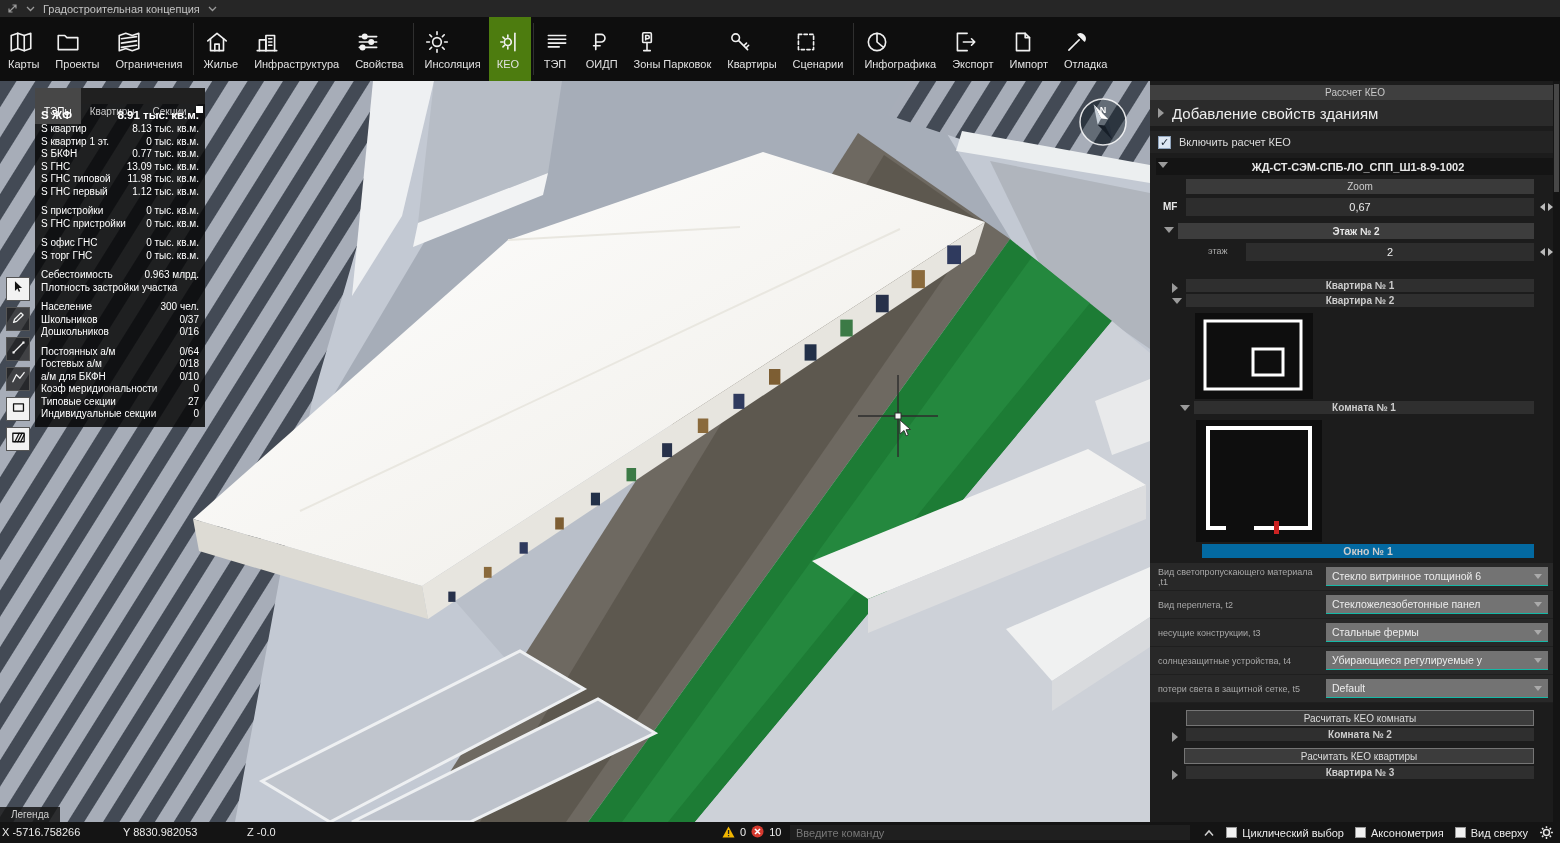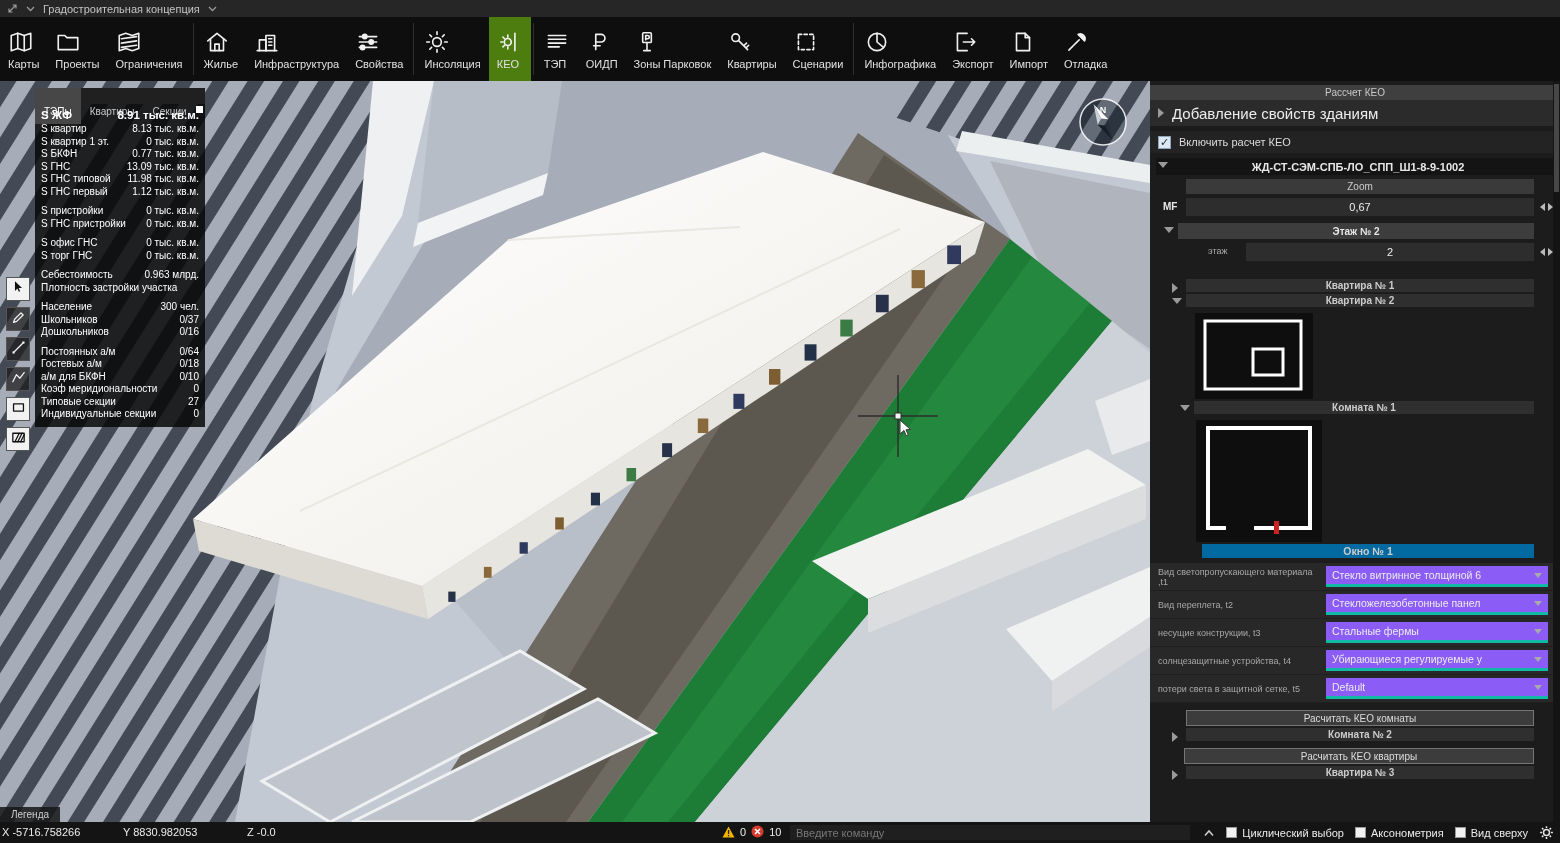--- a/index.html
+++ b/index.html
@@ -74,21 +74,21 @@
 .rp-apt{margin:2px 26px 0 36px;height:13px;background:#2f2f2f;font-weight:bold;font-size:10px}
 .rp-apt.first{margin-top:16px}
 .rp-room{margin:2px 26px 0 44px;height:13px;background:#2f2f2f;font-weight:bold;font-size:10px}
 .rp-window{margin:2px 26px 0 52px;height:14px;background:#0369a1;font-weight:bold;font-size:10.5px}
 .thumb{background:#0e0e0e}
 .thumb1{width:118px;height:86px;margin:6px 0 2px 45px}
 .thumb2{width:126px;height:122px;margin:6px 0 2px 46px}
 .props{margin-top:5px}
 .prow{display:flex;align-items:center;min-height:28px;padding:2px 12px 2px 8px;background:#282828;border-bottom:1px solid #1f1f1f}
 .plabel{width:168px;font-size:9px;color:#a8a8a8;line-height:10px;padding-right:8px}
-.pvalue{flex:1;display:flex;align-items:center;justify-content:space-between;gap:6px;font-size:10.5px;color:#ececec;background:#8b5cf6;padding:3px 6px;border-bottom:3px solid #14b8a6;overflow:hidden;white-space:nowrap}
+.pvalue{flex:1;display:flex;align-items:center;justify-content:space-between;gap:6px;font-size:10.5px;color:#ececec;background:#737373;padding:3px 6px;border-bottom:1px solid #14b8a6;overflow:hidden;white-space:nowrap}
 .pvtext{overflow:hidden}
 .pchev{border-left:4px solid transparent;border-right:4px solid transparent;border-top:5px solid #aaa;flex:none}
 .rbtn{display:flex;align-items:center;justify-content:center;height:16px;background:#3c3c3c;border:1px solid #757575;color:#ddd;font-size:10px;font-family:"Liberation Sans",sans-serif;width:auto}
 .rbtn.b1{margin:7px 26px 0 36px}
 .rbtn.b2{margin:7px 26px 0 34px}
 .rscroll{position:absolute;right:0;top:0;width:7px;height:100%;background:#141414}
 .rthumb{margin:3px 1px 0;height:108px;background:#474747}
 
 
 .statusbar{height:21px;background:#141414;position:relative;color:#ececec;font-size:11px}

